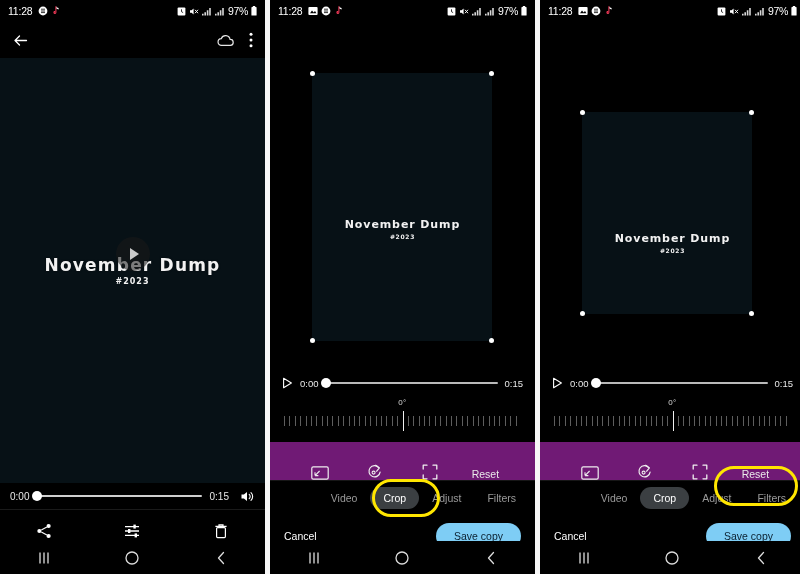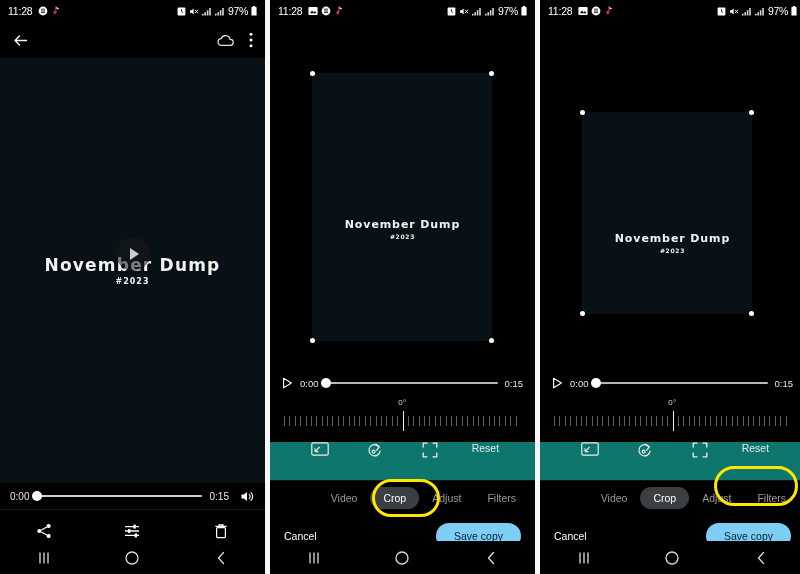--- a/index.html
+++ b/index.html
@@ -215,22 +215,22 @@
     width: 1px; height: 10px;
     background: #5e5e5e;
   }
   .ruler .tick.mid {
     top: 1px; height: 20px;
     background: #f0f0f0;
   }
 
   .toolrow {
     height: 38px;
-    display: flex; align-items: flex-start;
-    background: #0f766e;
+    display: flex; align-items: flex-end;
+    background: #701a75;
     padding: 0 22px;
   }
   .toolrow .tool { flex: 1; display: flex; align-items: center; justify-content: center; }
   .toolrow .reset {
     flex: 1;
     text-align: center;
     color: #e9e9e9;
     font-size: 10.5px;
   }
 

